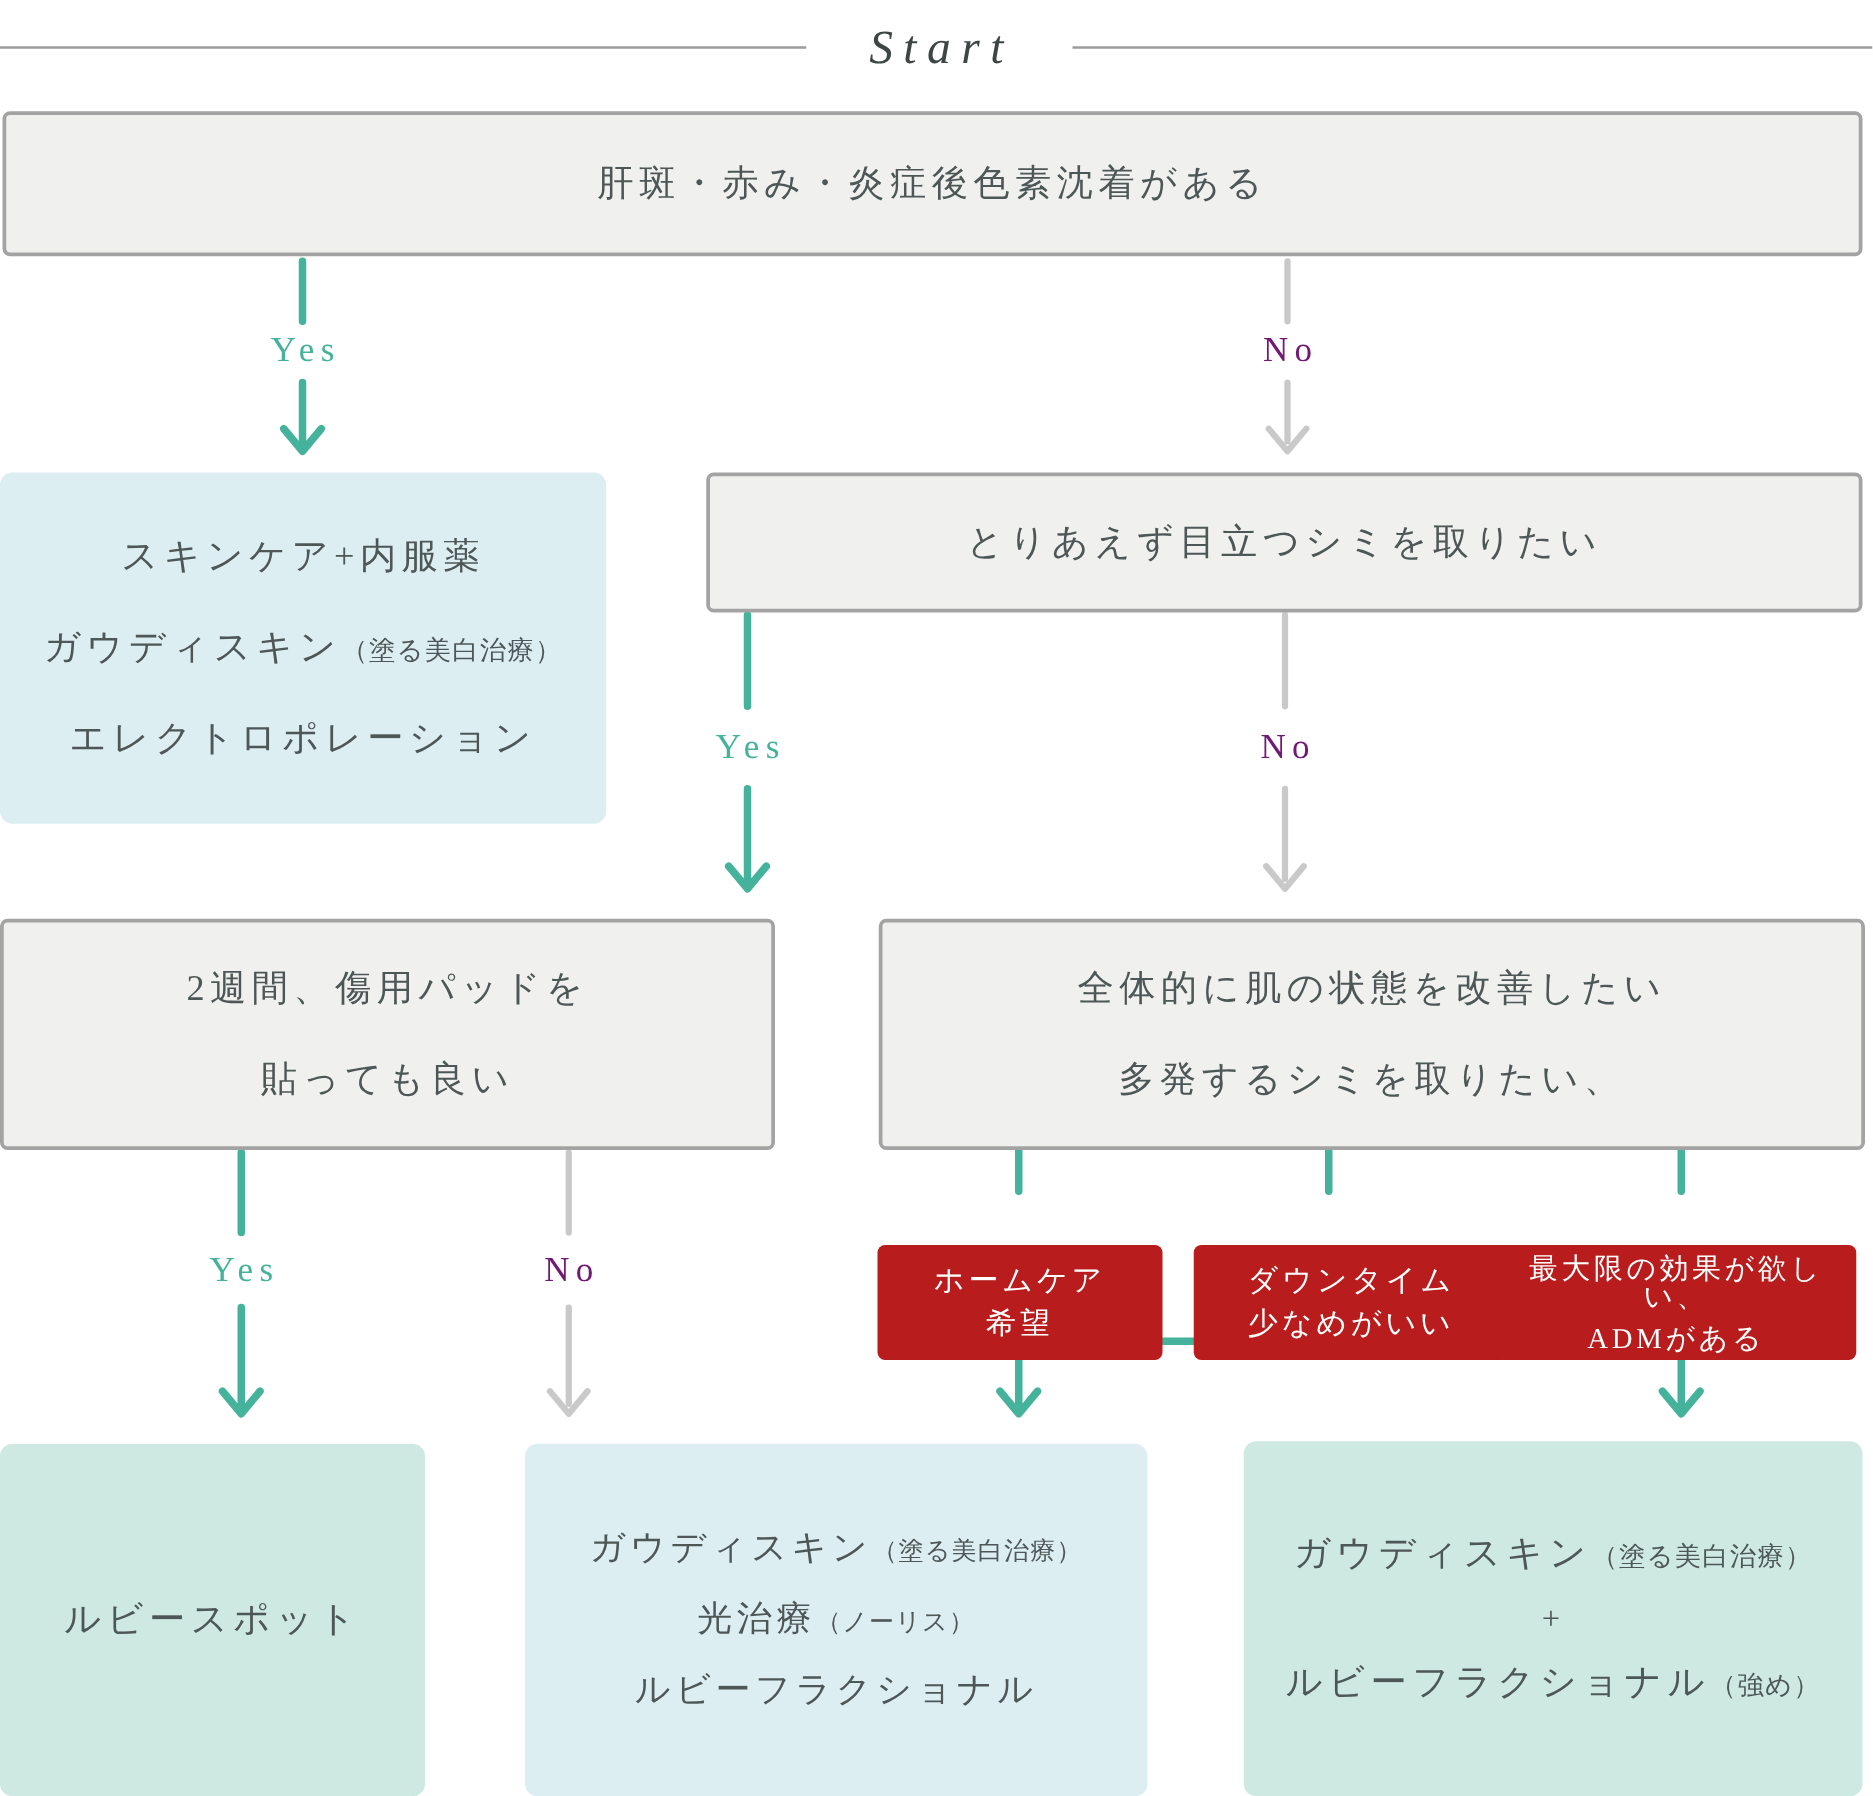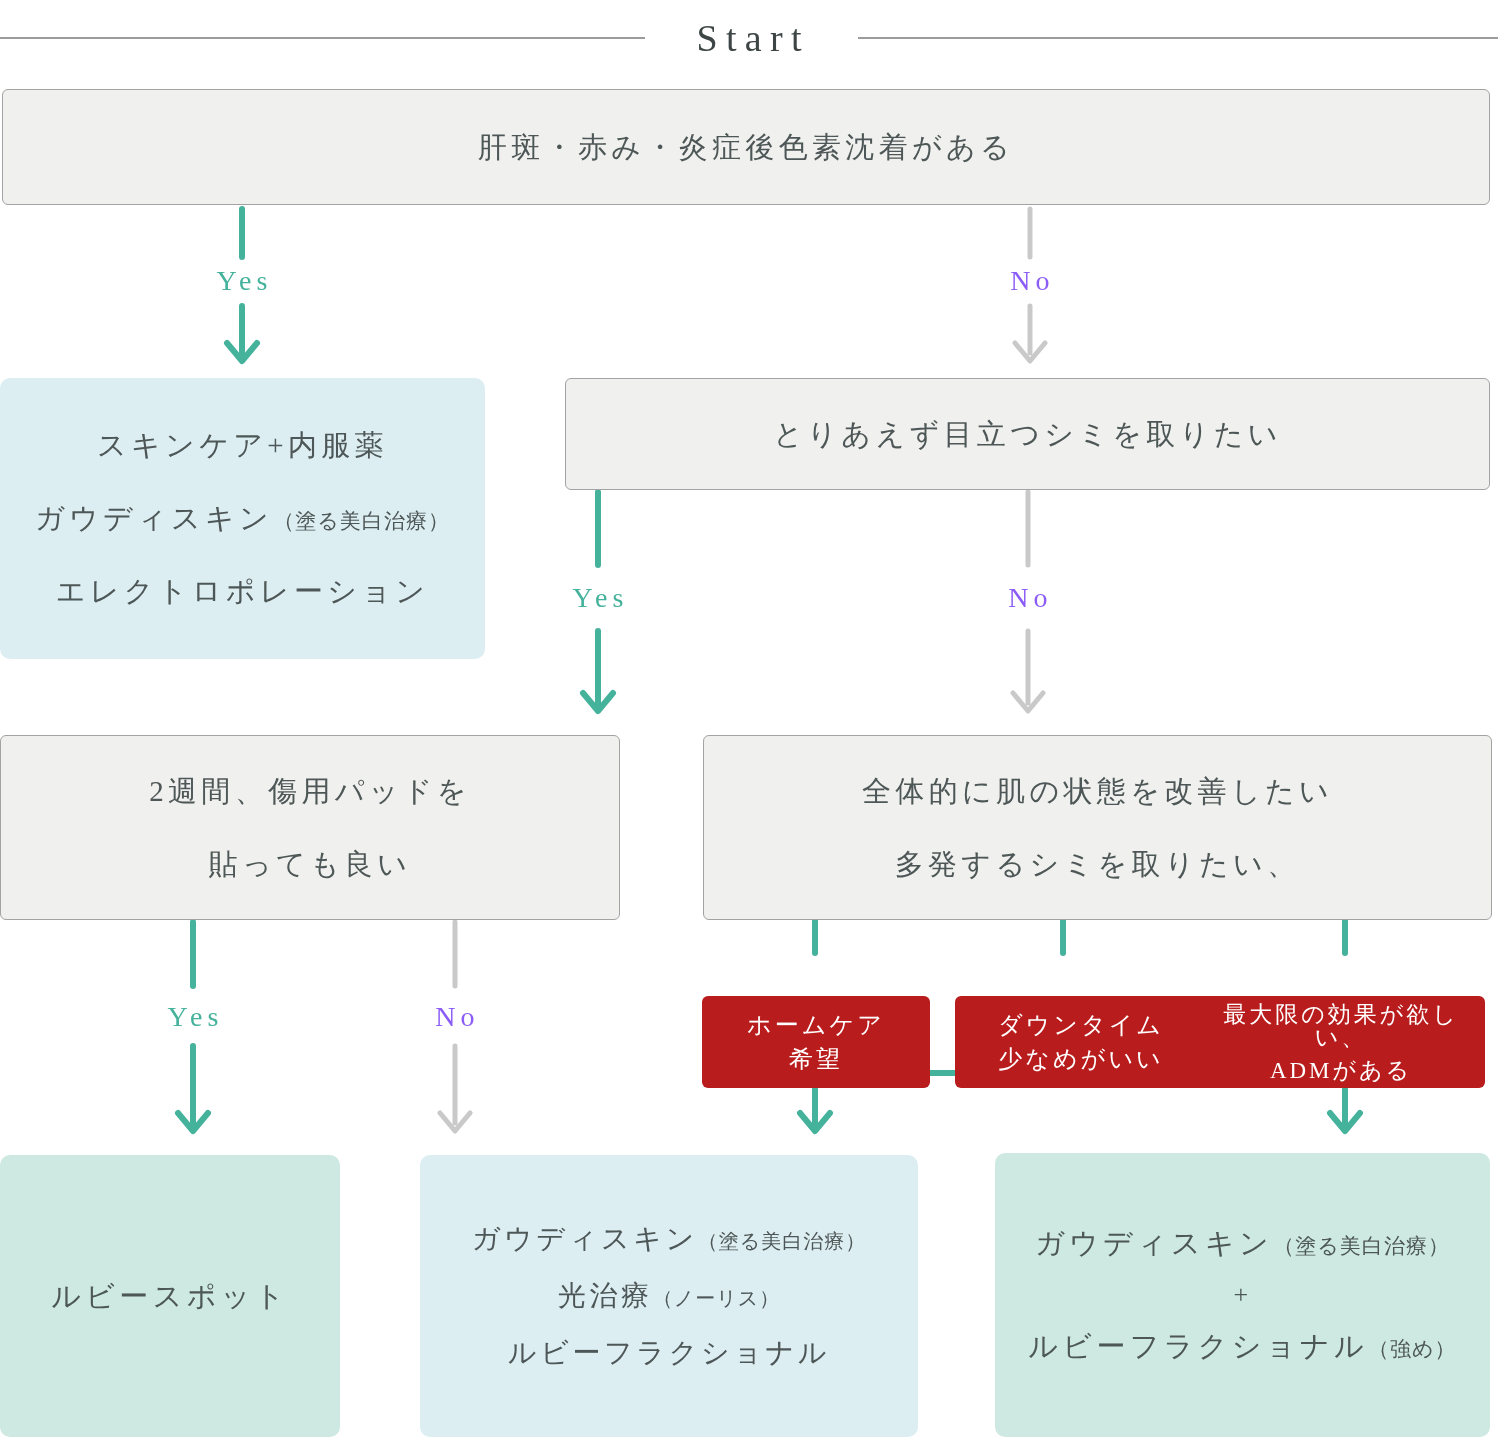--- a/index.html
+++ b/index.html
@@ -10,46 +10,46 @@
     color:#4e5757;
     overflow:hidden;
   }
   .box {
     position:absolute;
     display:flex; flex-direction:column;
     align-items:center; justify-content:center;
     text-align:center;
     box-sizing:border-box;
   }
-  .box-gray  { background:#f0f0ee; border:1px solid #a3a3a3; border-radius:6px; }
+  .box-gray  { background:#f0f0ee; border:3px solid #a3a3a3; border-radius:6px; }
   .box-blue  { background:#ddeef3; border-radius:10px; }
   .box-mint  { background:#cde9e1; border-radius:10px; }
   .chip {
     background:#b91c1c; border-radius:6px; color:#ffffff;
     letter-spacing:.1em;
     margin-top:43px;
   }
   .line { line-height:1; letter-spacing:.13em; }
   .q-text { font-size:29px; letter-spacing:.15em; }
   .paren { font-size:21px; letter-spacing:.05em; }
   .paren-sm { font-size:20px; letter-spacing:.05em; }
   .yn-label {
     position:absolute; transform:translate(-50%,-50%);
     font-size:28px; letter-spacing:.18em; padding-left:.18em;
     line-height:1;
   }
   .yes { color:#45b29c; }
-  .no  { color:#8b5cf6; }
+  .no  { color:#701a75; }
   
   .start-rule { position:absolute; top:37px; height:2px; background:#9c9c9c; }
   #start-title {
     position:absolute; top:38px; left:749px;
     transform:translate(-50%,-50%);
     font-size:38px; letter-spacing:.22em; padding-left:.22em;
-    color:#3d4545; line-height:1;
+    color:#3d4545; line-height:1;font-style:italic;
   }
   svg.connectors { position:absolute; left:0; top:0; z-index:1; pointer-events:none; }
   .box, .yn-label { z-index:2; }
 </style>
 </head>
 <body>
 
 <div id="canvas">
 
   <div class="start-rule" style="left:0; width:645px;"></div>

